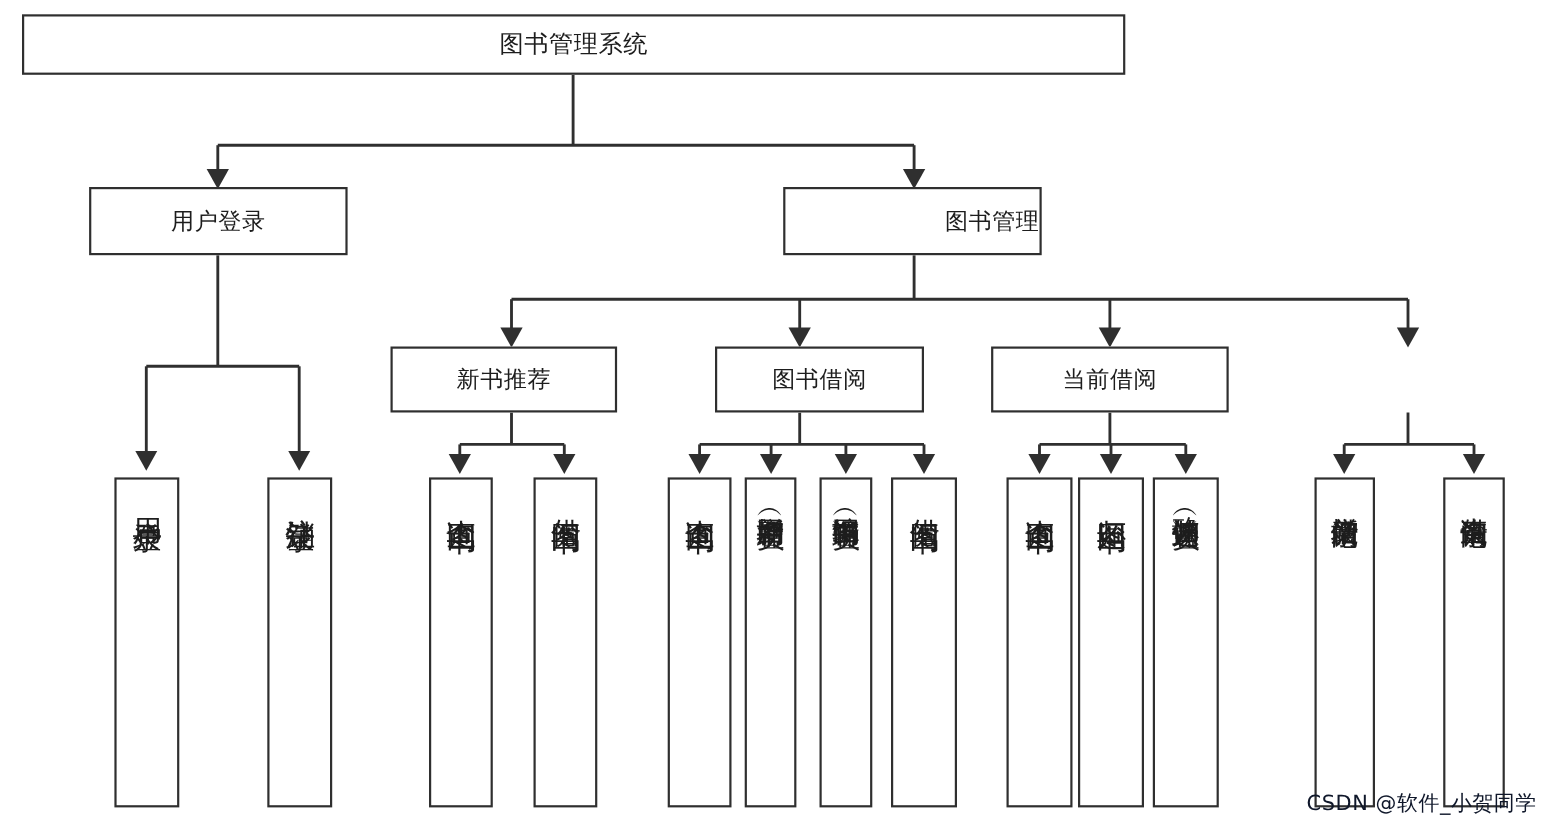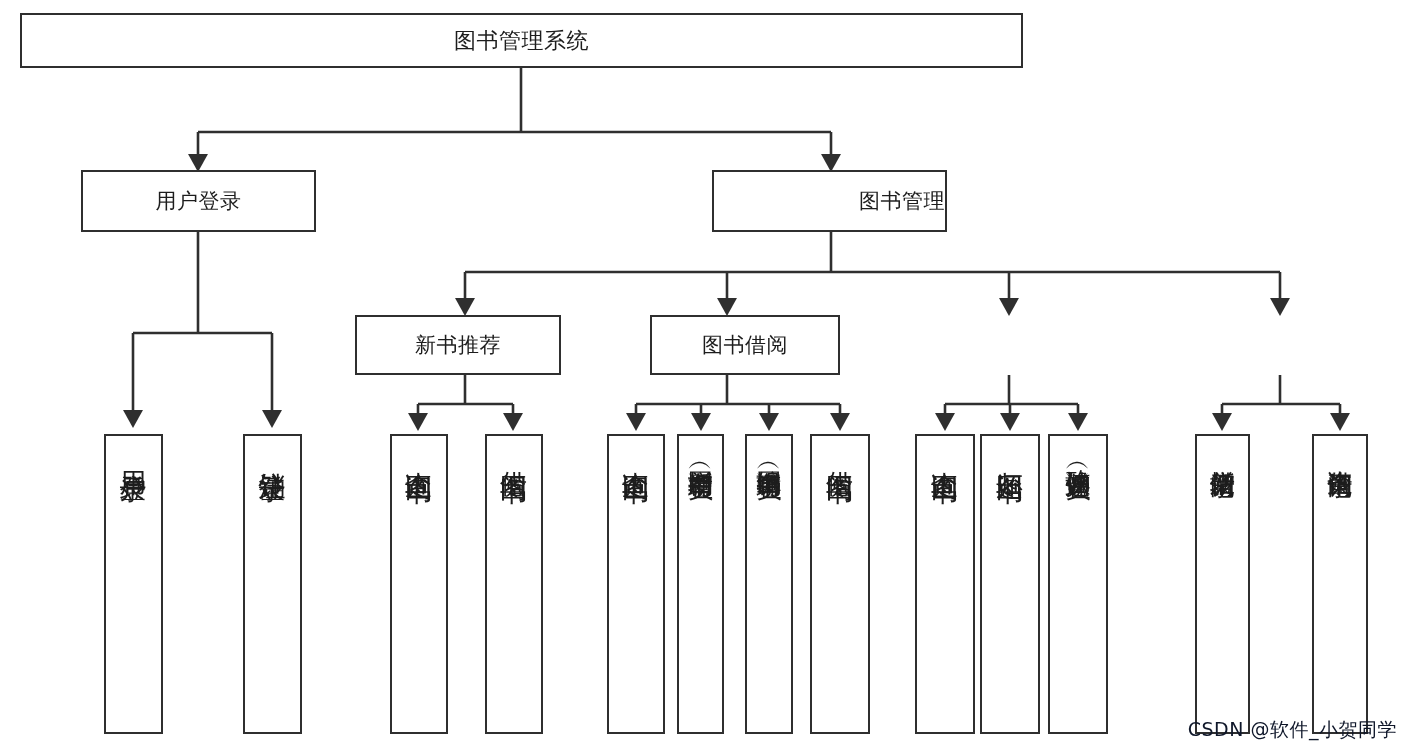--- a/index.html
+++ b/index.html
@@ -121,20 +121,23 @@
   <div class="node h" style="left:712px;top:170px;width:235px;height:62px;justify-content:flex-end;">
     <span class="lbl">图书管理</span>
   </div>
 
   <div class="node h" style="left:355px;top:315px;width:206px;height:60px;">
     <span class="lbl">新书推荐</span>
   </div>
   <div class="node h" style="left:632px;top:315px;width:190px;height:60px;margin-left:18px;">
     <span class="lbl">图书借阅</span>
   </div>
+  <div class="node h" style="left:901px;top:315px;width:216px;height:60px;">
+    <span class="lbl">当前借阅</span>
+  </div>
 
   <div class="node v" style="left:104px;top:434px;width:59px;height:300px;">
     <span class="lbl">用户登录</span>
   </div>
   <div class="node v" style="left:243px;top:434px;width:59px;height:300px;">
     <span class="lbl">注销登录</span>
   </div>
 
   <div class="node v" style="left:390px;top:434px;width:58px;height:300px;">
     <span class="lbl">查询图书</span>

